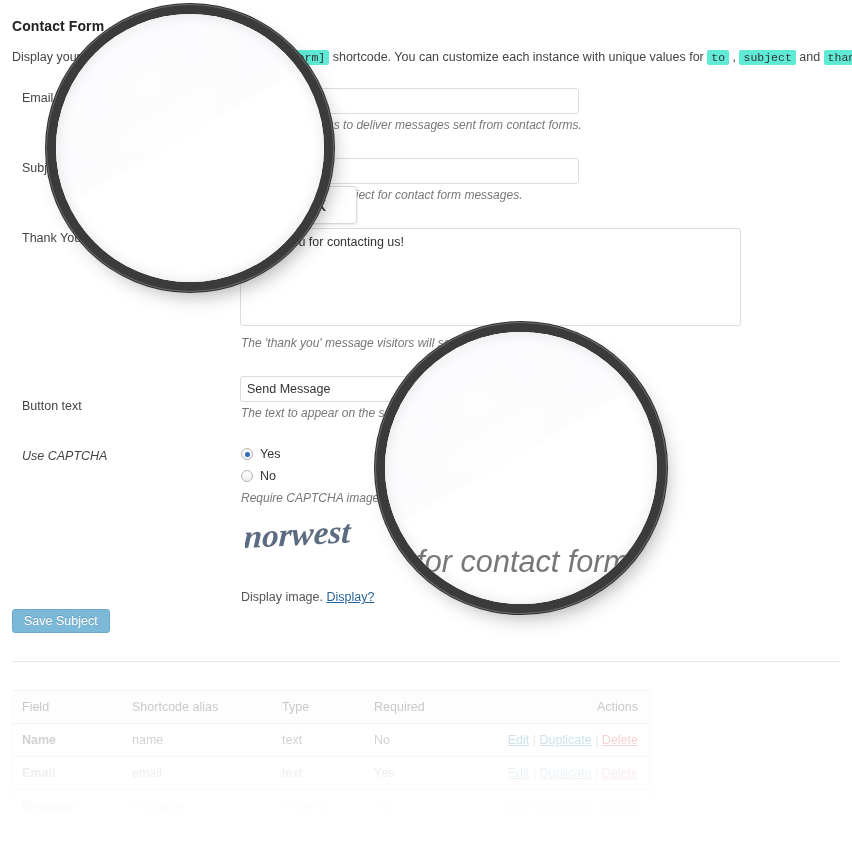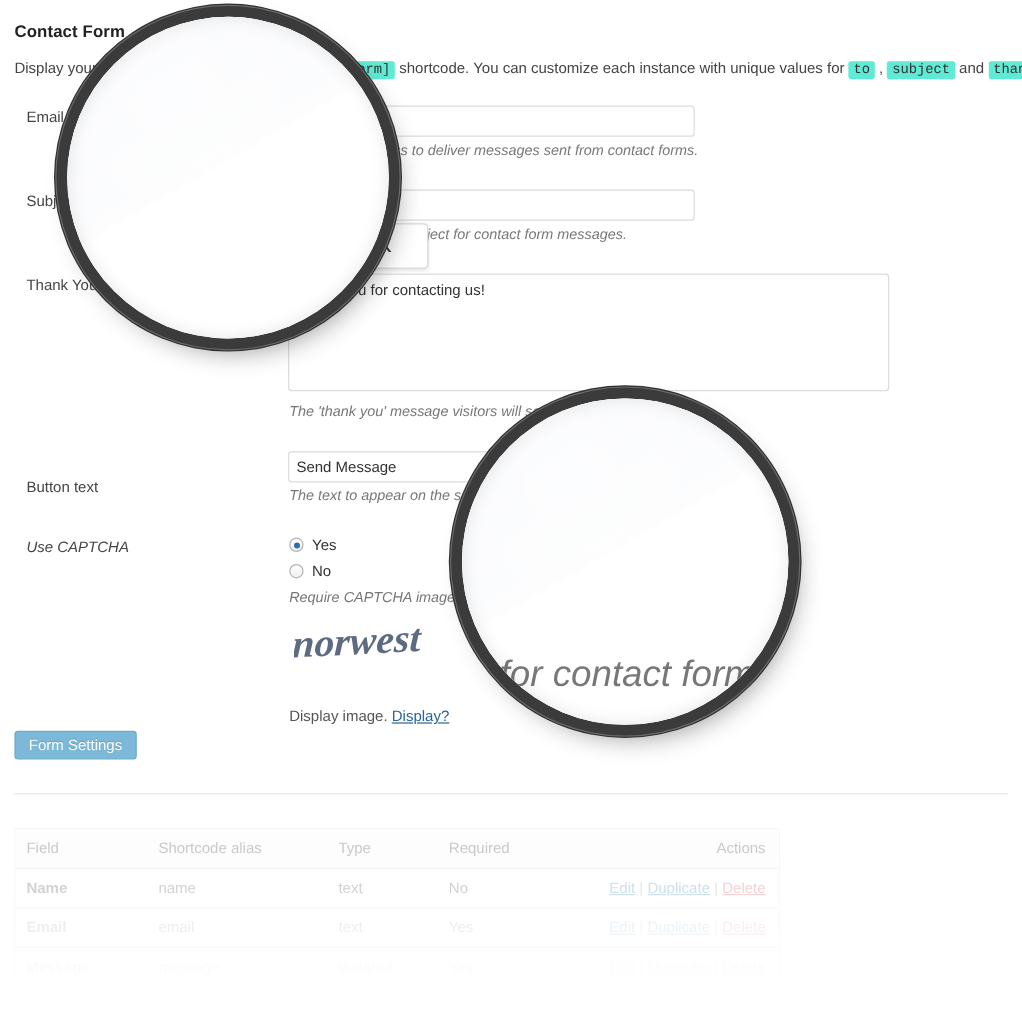--- a/index.html
+++ b/index.html
@@ -376,21 +376,21 @@
   <div class="help-text" style="top:491px;">Require CAPTCHA image verification for contact form submissions.</div>
 
   <svg class="captcha-img" viewBox="0 0 150 48">
     <text class="captcha-text" x="2" y="36" transform="skewX(-6) rotate(-3 2 36)">norwest</text>
   </svg>
 
   <div class="sample-line">
     <span>Display image. </span><a href="#">Display?</a>
   </div>
 
-  <button class="save-button">Form Settings</button>
+  <button class="save-button">Save Subject</button>
 
   <div class="divider"></div>
 
   <div class="fields-table-wrap">
     <table class="fields-table">
       <colgroup>
         <col style="width:110px">
         <col style="width:150px">
         <col style="width:92px">
         <col style="width:130px">

